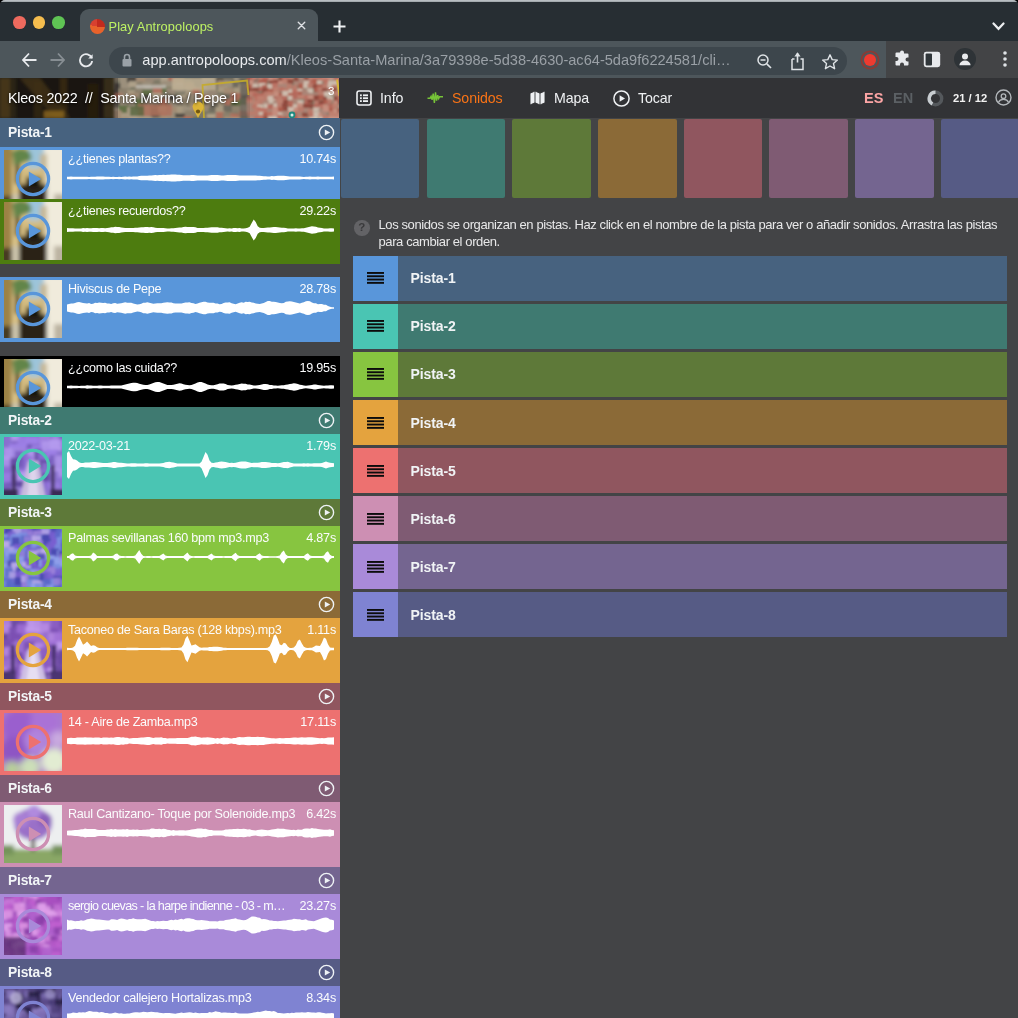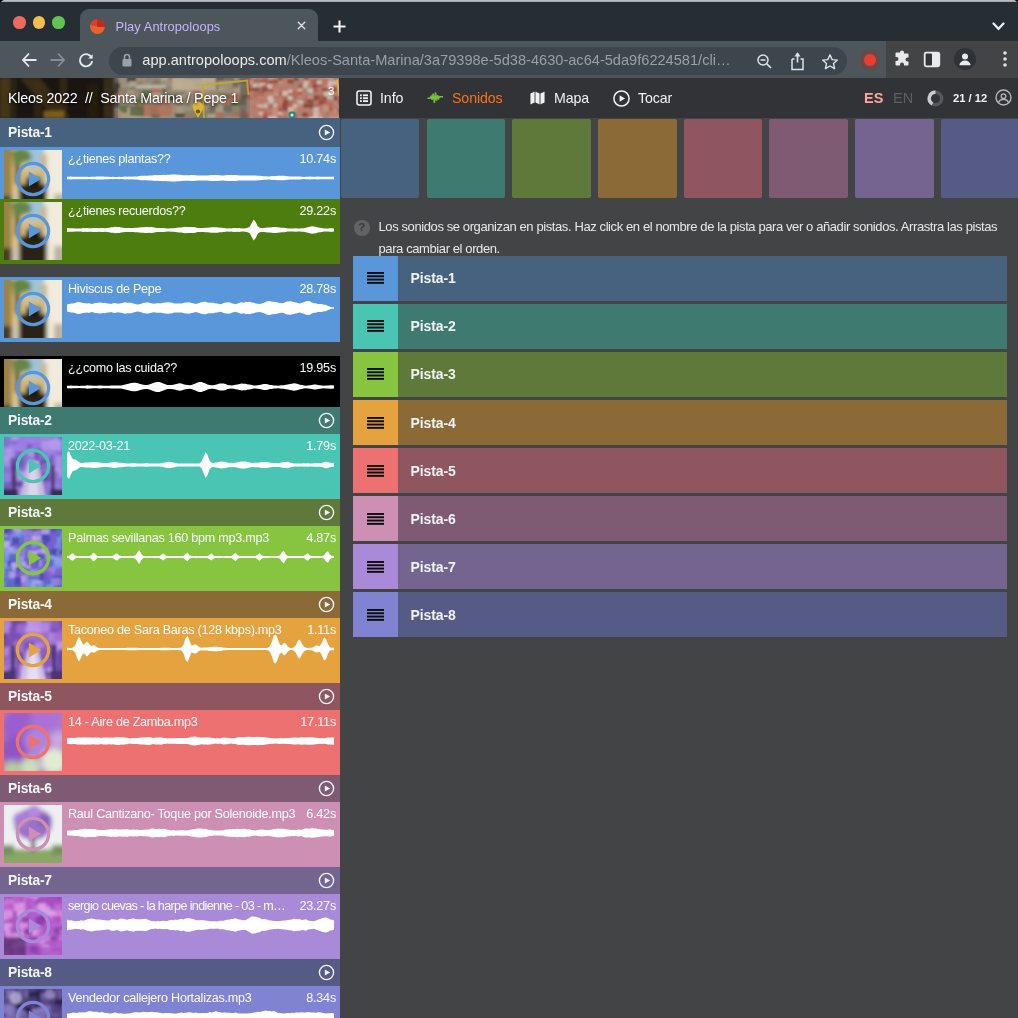--- a/index.html
+++ b/index.html
@@ -2,46 +2,46 @@
 <html><head><meta charset="utf-8"><style>
 *{margin:0;padding:0;box-sizing:border-box}
 html{overflow:hidden;background:#000}
 body{width:1018px;height:1018px;background:#000;font-family:"Liberation Sans",sans-serif;overflow:hidden;position:relative}
 .win{position:absolute;inset:0;border-radius:5px 5px 0 0;overflow:hidden;background:#434446}
 .topline{position:absolute;left:0;top:0;width:1018px;height:1.8px;background:linear-gradient(#c2c7cb,#9aa1a5);border-radius:5px 5px 0 0;z-index:9}
 .tabstrip{position:absolute;left:0;top:1px;width:1018px;height:40.3px;background:#272e33}
 .light{position:absolute;border-radius:50%;width:12.6px;height:12.6px;top:15.4px}
 .tab{position:absolute;left:79.5px;top:7.7px;width:238px;height:33.6px;background:#4d565b;border-radius:9px 9px 0 0}
 .favicon{position:absolute;left:10.6px;top:9.9px;width:15.4px;height:15.4px;border-radius:50%;background:conic-gradient(from 0deg,#c22a1e 0 26%,#e8622b 26% 78%,#d84030 78% 100%)}
-.tabtitle{position:absolute;left:36px;top:10.2px;font-size:12.8px;color:#c4b5fd;letter-spacing:0.1px}
+.tabtitle{position:absolute;left:29px;top:10.2px;font-size:12.8px;color:#bef264;letter-spacing:0.1px}
 .tabx{position:absolute;right:9.5px;top:10.5px;width:13px;height:13px;color:#dfe1e5}
 .newtab{position:absolute;left:333px;top:18.5px;width:13px;height:13px}
 .chev{position:absolute;right:13px;top:20.5px}
 .toolbar{position:absolute;left:0;top:41.3px;width:886px;height:37px;background:#4d565b}
 .pill{position:absolute;left:108.8px;top:5.4px;width:738px;height:28.2px;background:#3d464c;border-radius:14.1px}
 .urltx{position:absolute;left:33.5px;top:5.8px;font-size:14.6px;color:#e8eaed;white-space:nowrap}
 .urltx .dim{color:#9aa0a6}
 .tbi{position:absolute;top:10.5px}
 .appheader{position:absolute;left:0;top:78.3px;width:1018px;height:39.8px;background:#323336}
 .navitem{position:absolute;top:0;height:100%;display:flex;align-items:center;color:#eff1f3;font-size:14.2px;letter-spacing:-0.1px}
 .navitem svg{margin-right:8px}
 .green{color:#f97316}
 .es{position:absolute;left:864px;top:12px;font-size:14.5px;font-weight:700;color:#fca5a5}
-.en{position:absolute;left:893px;top:12px;font-size:14.5px;font-weight:400;color:#5b6064}
+.en{position:absolute;left:893px;top:12px;font-size:14.5px;font-weight:700;color:#5b6064}
 .count{position:absolute;left:953px;top:14px;font-size:11.2px;font-weight:600;color:#f2f2f2;letter-spacing:0px}
 .shdr{position:absolute;left:0;width:340px}
 .shdr span{position:absolute;left:8px;top:50%;transform:translateY(-50%);font-size:13.8px;letter-spacing:-0.2px;font-weight:600;color:#f2f5f7}
 .sitem{position:absolute;left:0;width:340px;height:65px}
 .thumb{position:absolute;left:3.5px;top:3px;width:58px;height:58px;overflow:hidden}
 .trow{position:absolute;left:68px;top:5px;width:268px;display:flex}
 .ttl{flex:1;font-size:12.6px;letter-spacing:-0.25px;color:#fbfcfd;white-space:nowrap;overflow:hidden}
 .dur{font-size:12.6px;letter-spacing:-0.2px;color:#fbfcfd;margin-left:4px}
 .sw{position:absolute;top:119px;width:78.6px;height:79.2px;border-radius:2px}
 .qmark{position:absolute;left:354px;top:220px;width:15.5px;height:15.5px;border-radius:50%;background:#636366;color:#3a3a3c;font-size:11.5px;font-weight:700;text-align:center;line-height:15.5px}
-.infotx{position:absolute;left:378.5px;top:215.5px;width:632px;font-size:13px;letter-spacing:-0.4px;line-height:22px;color:#e8e8e9}
+.infotx{position:absolute;left:378.5px;top:215.5px;width:632px;font-size:13px;letter-spacing:-0.4px;line-height:17px;color:#e8e8e9}
 .bar{position:absolute;left:353px;width:654px;height:45px}
 .bsq{position:absolute;left:0;top:0;width:45px;height:45px;display:flex;align-items:center;justify-content:center}
 .blbl{position:absolute;left:57.5px;top:50%;transform:translateY(-50%);font-size:14px;letter-spacing:-0.1px;font-weight:600;color:#f0f3f5}
 </style></head><body>
 <div class="win">
 <div class="topline"></div>
 <div class="tabstrip">
   <div class="light" style="left:13.4px;background:#ee6a5e"></div>
   <div class="light" style="left:32.8px;background:#f5bd4e"></div>
   <div class="light" style="left:52.2px;background:#5fc454"></div>

